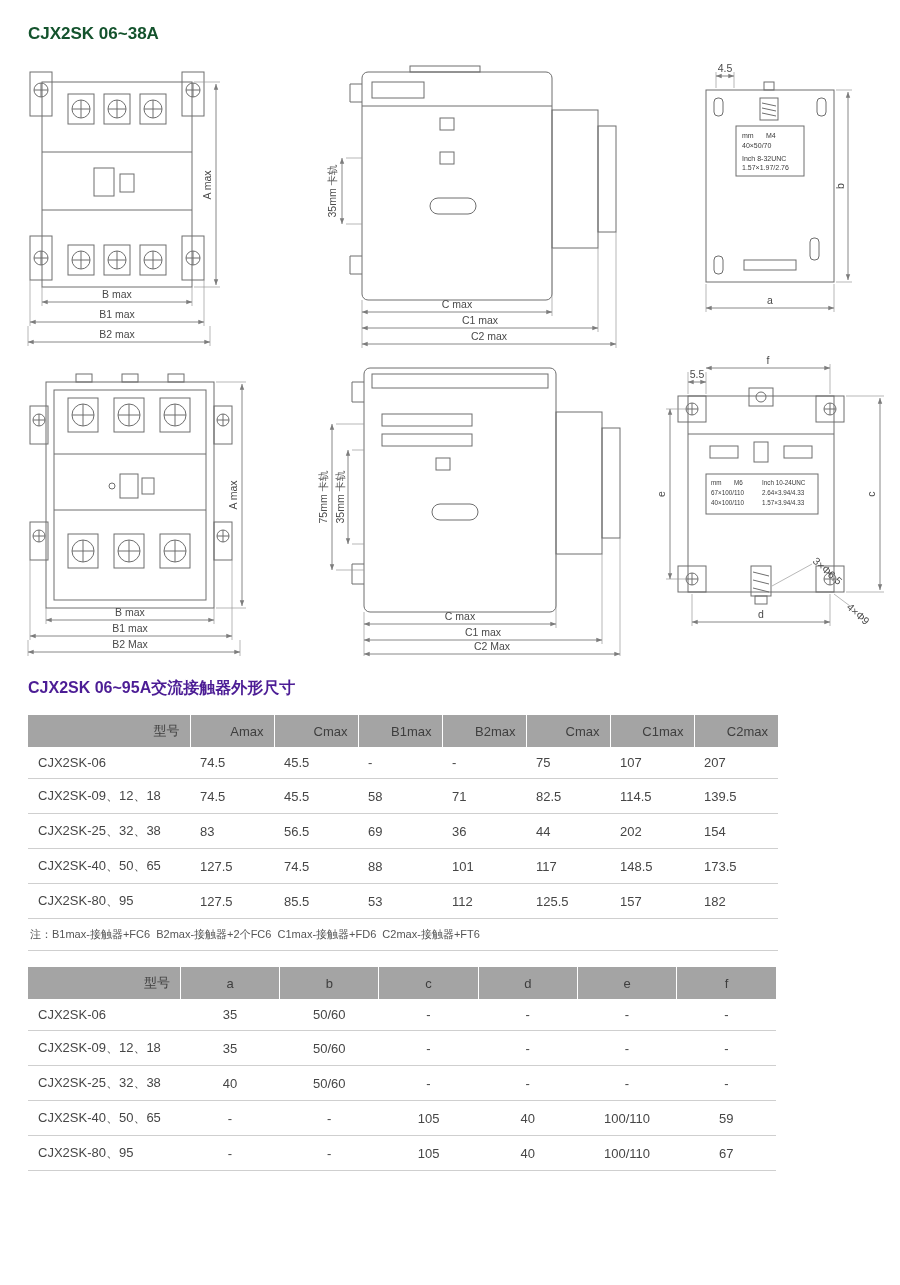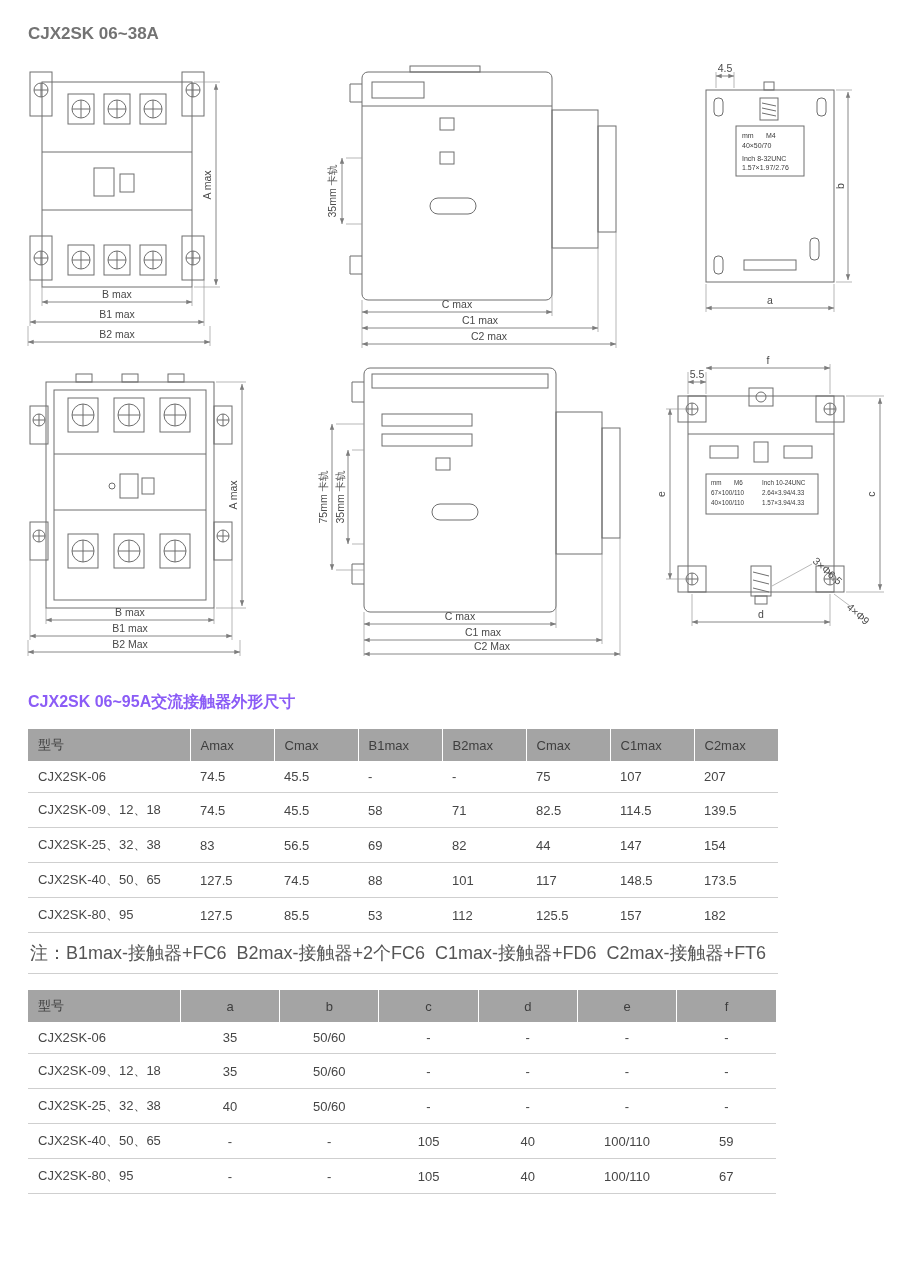--- a/index.html
+++ b/index.html
@@ -1,34 +1,34 @@
 <!DOCTYPE html>
 <html><head>
 <meta charset="utf-8">
 <style>
   *{box-sizing:border-box}
   html,body{margin:0;padding:0}
   body{width:900px;height:1285px;background:#ffffff;font-family:"Liberation Sans","DejaVu Sans",sans-serif;color:#333;overflow:hidden}
   .content{padding:24px 28px 0}
-  h2.sec{font-size:17px;font-weight:bold;color:#737373;margin:0 0 10px}
-  h2.tbl{font-size:16px;font-weight:bold;color:#8b5cf6;margin:32px 0 0}
+  h2.sec{font-size:17px;font-weight:bold;color:#14532d;margin:0 0 10px}
+  h2.tbl{font-size:16px;font-weight:bold;color:#4c1d95;margin:18px 0 0}
   .drawrow{position:relative}
   .drawrow svg{position:absolute;overflow:visible}
   .ln{fill:none;stroke:#6e6e6e;stroke-width:1}
   .dim{fill:none;stroke:#7c7c7c;stroke-width:.9}
   .ext{fill:none;stroke:#9a9a9a;stroke-width:.7}
   .dt{font-size:10.5px;fill:#4a4a4a}
   .tn{font-size:7px;fill:#3a3a3a}
   .tn2{font-size:6.3px;fill:#3a3a3a}
   table{border-collapse:collapse;table-layout:fixed;font-size:13px;color:#464646;margin-top:16px}
-  th{background:#a4a4a4;color:#3e3e3e;font-weight:normal;text-align:left;padding:7px 10px;border-right:1px solid #fff;white-space:nowrap;font-size:13px}
+  th{background:#a4a4a4;color:#3e3e3e;font-weight:normal;text-align:right;padding:7px 10px;border-right:1px solid #fff;white-space:nowrap;font-size:13px}
   th:last-child{border-right:none}
   td{border-bottom:1px solid #cfcfcf;padding:8px 10px;white-space:nowrap}
   #t2 th:not(:first-child),#t2 td:not(:first-child){text-align:center}
-  .noterow td{font-size:18px;color:#555;padding:8px 2px;white-space:pre-wrap}
+  .noterow td{font-size:11px;color:#555;padding:8px 2px;white-space:pre-wrap}
 </style>
 </head>
 <body>
 
 <div class="content">
 
   <h2 class="sec">CJX2SK 06~38A</h2>
 
   <div class="drawrow" style="height:300px">
 
@@ -396,23 +396,23 @@
         <td>71</td>
         <td>82.5</td>
         <td>114.5</td>
         <td>139.5</td>
       </tr>
       <tr>
         <td>CJX2SK-25、32、38</td>
         <td>83</td>
         <td>56.5</td>
         <td>69</td>
-        <td>82</td>
+        <td>36</td>
         <td>44</td>
-        <td>147</td>
+        <td>202</td>
         <td>154</td>
       </tr>
       <tr>
         <td>CJX2SK-40、50、65</td>
         <td>127.5</td>
         <td>74.5</td>
         <td>88</td>
         <td>101</td>
         <td>117</td>
         <td>148.5</td>

